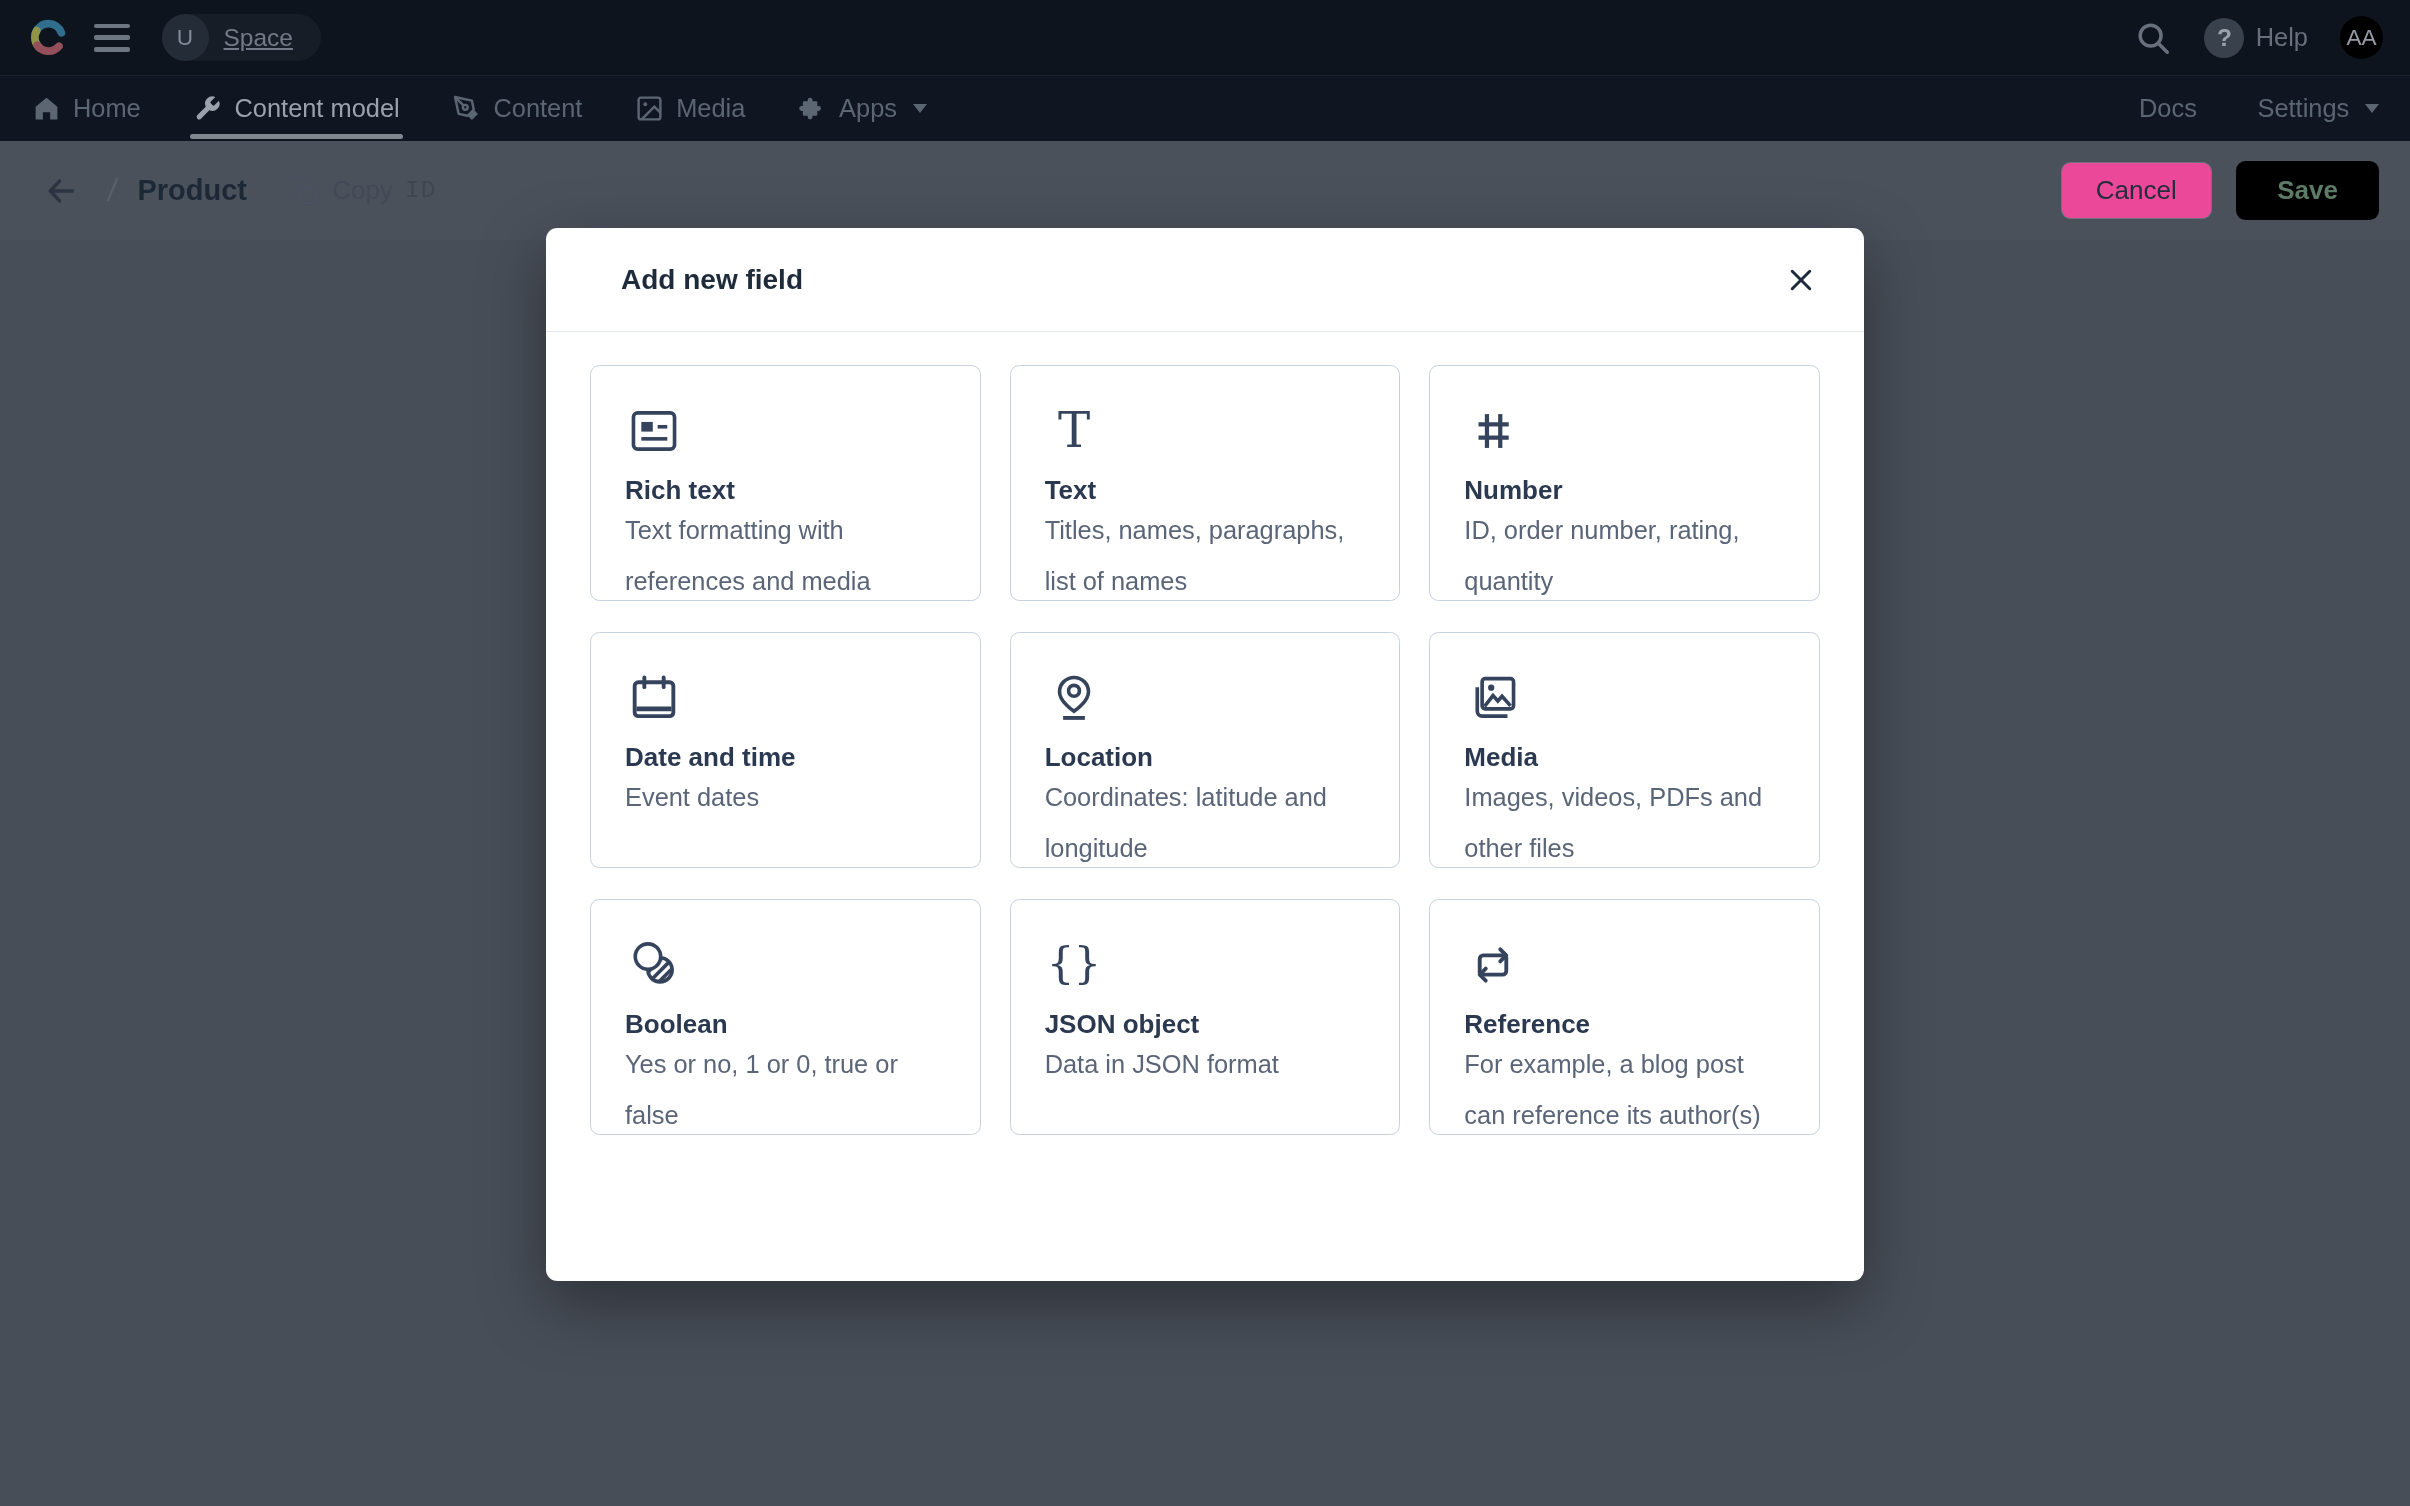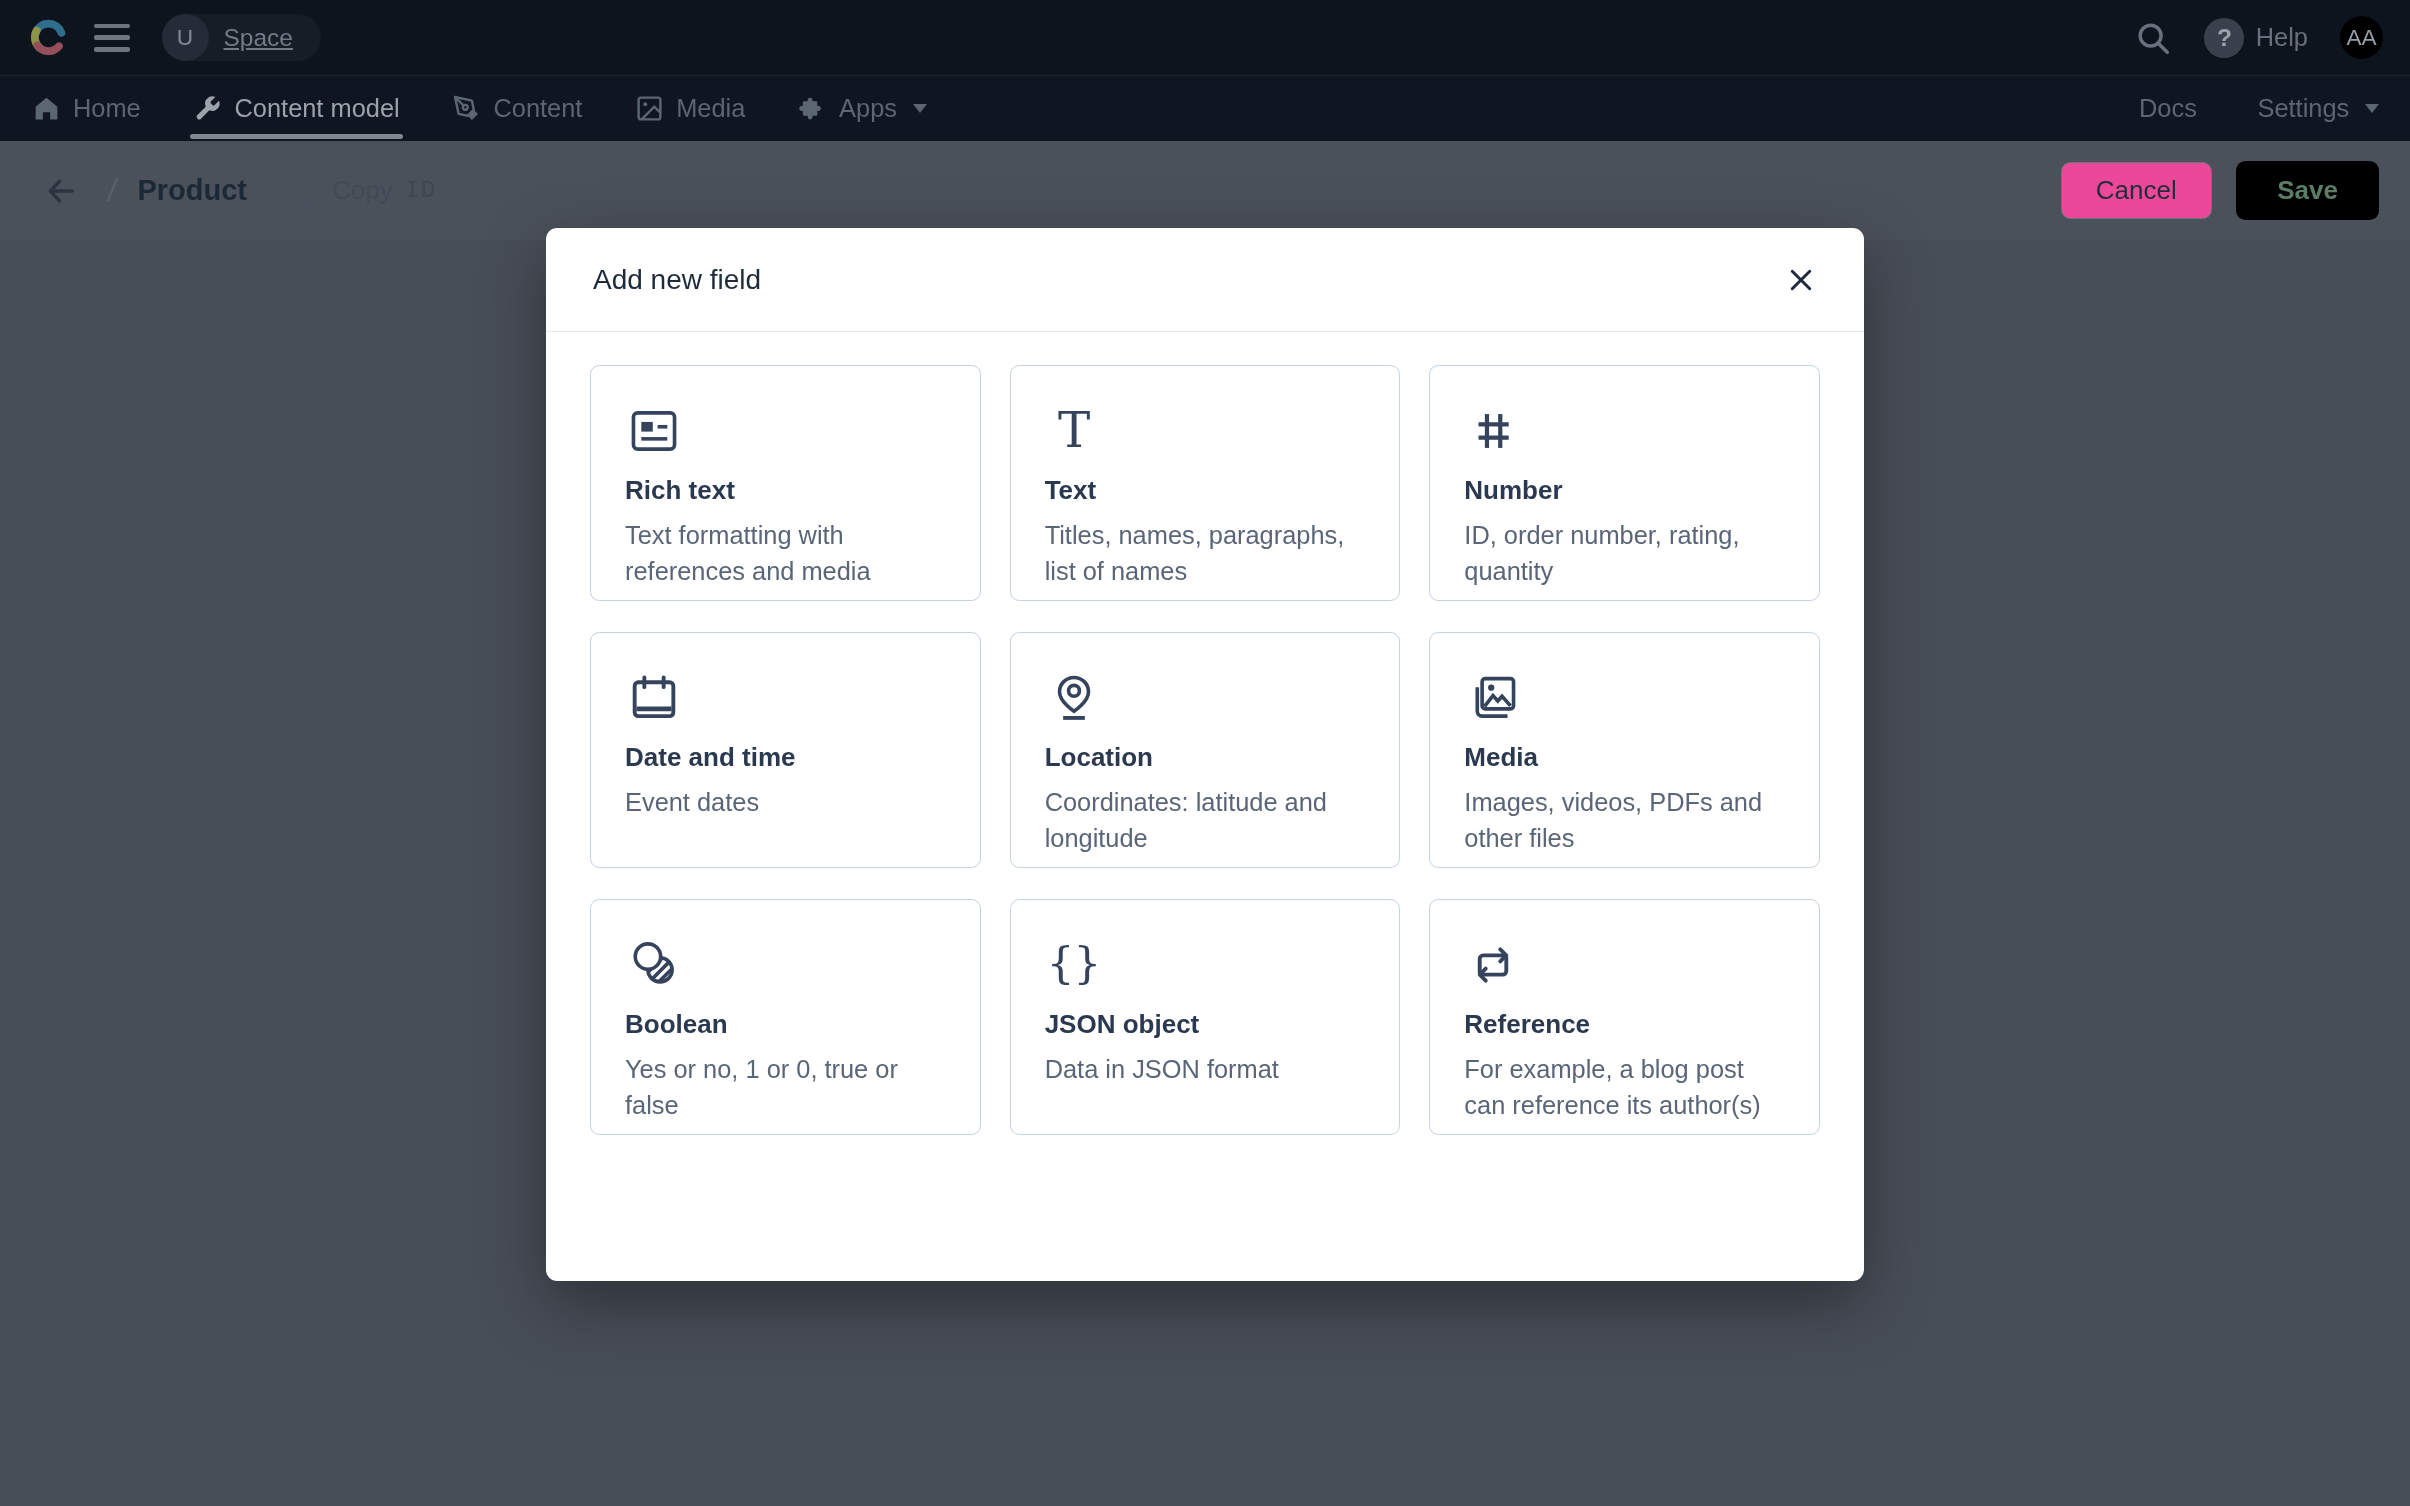--- a/index.html
+++ b/index.html
@@ -75,37 +75,37 @@
 
   
   .modal {
     position:absolute; left:546px; top:228px; width:1318px; height:1053px;
     background:#ffffff; border-radius:11.3px; box-shadow:0 22.6px 66px rgba(0,0,0,.38);
   }
   .modal-header {
     height:104px; display:flex; align-items:center;
     padding:0 43px 0 47px; border-bottom:1.9px solid #e4e9ef;
   }
-  .modal-title { font-size:28px; font-weight:normal; color:#1e2b3b; }
+  .modal-title { font-size:28px; font-weight:bold; color:#1e2b3b;margin-left:28px; }
   .modal-close { margin-left:auto; width:41px; height:41px; display:flex; align-items:center; justify-content:center;
     cursor:pointer; color:#1e2b3b; }
   .modal-close svg { width:30px; height:30px; }
 
   .field-grid {
     display:grid; grid-template-columns:repeat(3, 1fr);
     gap:31px 29px; padding:33px 44px; grid-auto-rows:236px;
   }
   .field-card {
     border:1.9px solid #c7d2e0; border-radius:9.4px; background:#fff;
     padding:36px 34px 26px 34px; cursor:pointer; display:flex; flex-direction:column;
   }
   .field-icon { height:58px; display:flex; align-items:flex-start; }
   .field-icon svg { height:58px; width:auto; }
   .field-name { margin-top:15px; font-size:26px; font-weight:bold; color:#2a3950; line-height:30px; }
-  .field-desc { margin-top:12px; font-size:25.4px; color:#5a6578; line-height:36px; }
+  .field-desc { margin-top:0; font-size:25.4px; color:#5a6578; line-height:51px; }
 </style>
 </head>
 <body>
 
 <div class="topbar">
   <svg class="logo" viewBox="0 0 42 42">
     <path d="M7.8 16.2 A14 14 0 0 1 34.2 16.2" fill="none" stroke="#2f6e8c" stroke-width="8" stroke-linecap="round"></path>
     <path d="M12 31.7 A14 14 0 0 1 8.9 14" fill="none" stroke="#8f9447" stroke-width="8" stroke-linecap="round"></path>
     <path d="M31.7 30 A14 14 0 0 1 9.5 29" fill="none" stroke="#94505a" stroke-width="8" stroke-linecap="round"></path>
   </svg>

